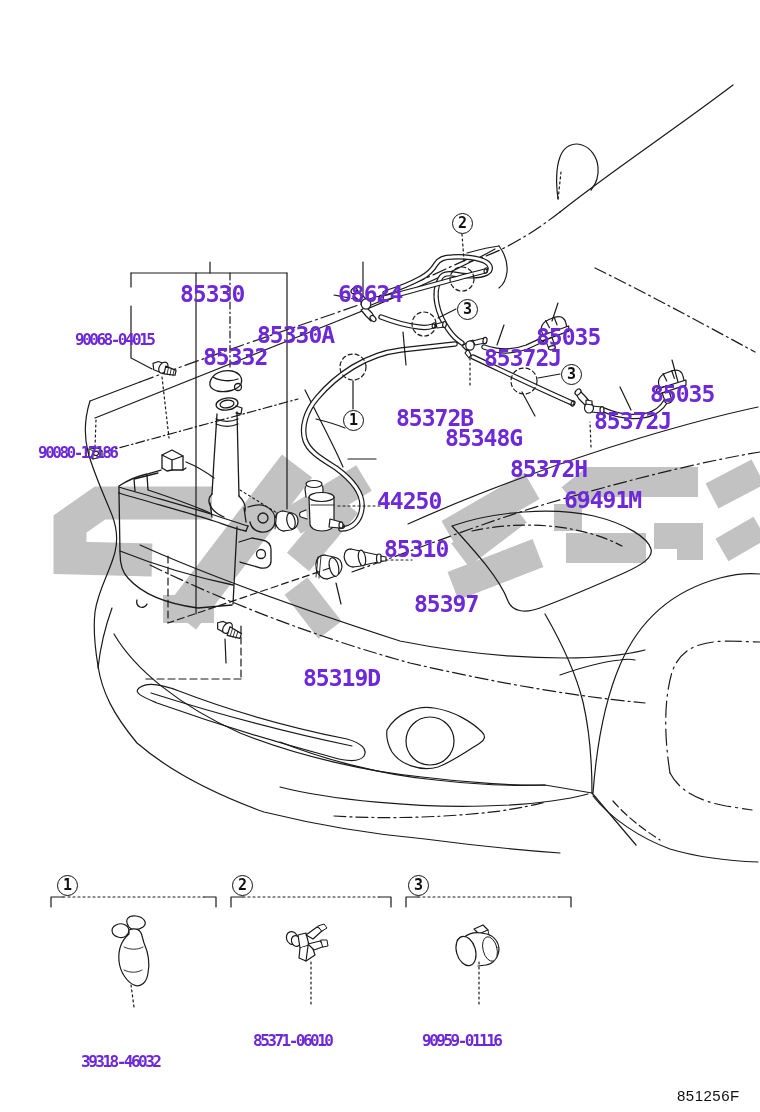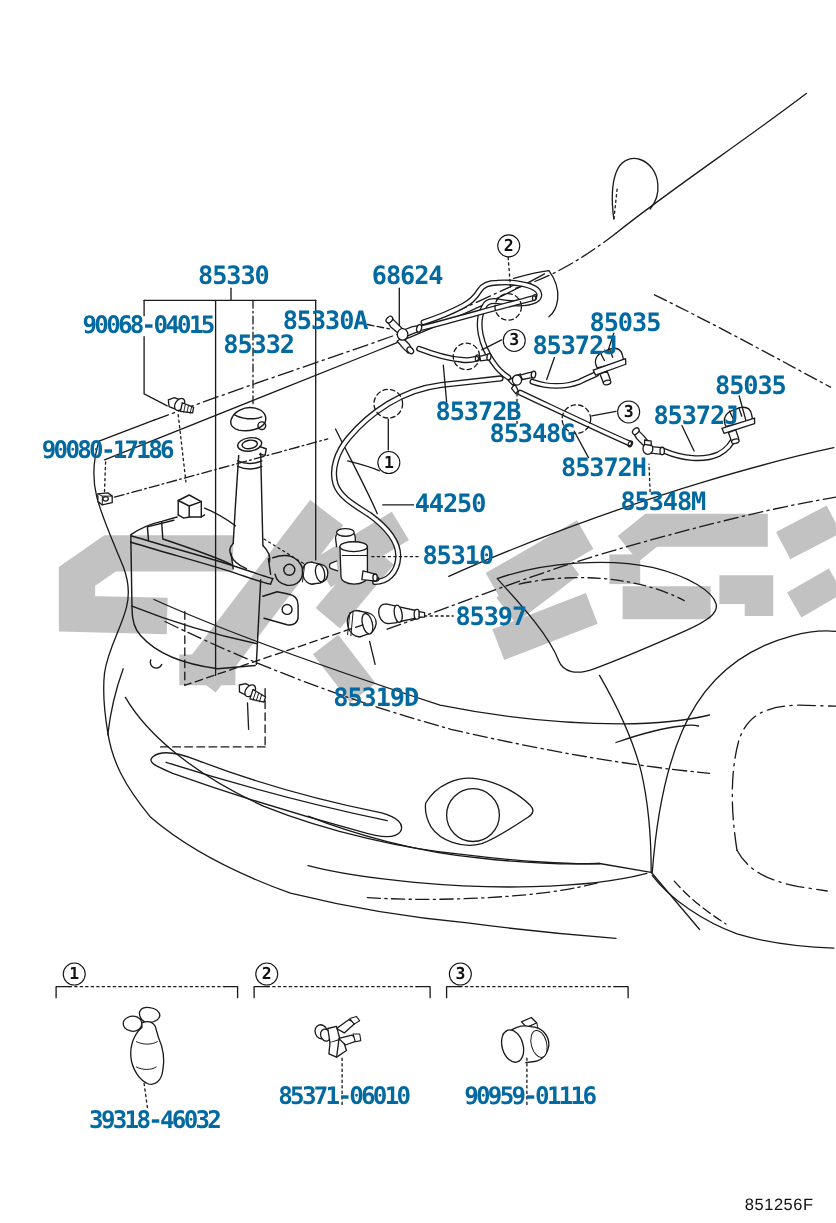--- a/index.html
+++ b/index.html
@@ -1,21 +1,21 @@
 <!DOCTYPE html>
 <html><head>
 <meta charset="utf-8">
 <style>
   html,body{margin:0;padding:0;background:#ffffff;}
   .stage{position:relative;width:760px;height:1112px;background:#ffffff;overflow:hidden;
          font-family:"DejaVu Sans Mono",monospace;}
   svg.art{position:absolute;left:0;top:0;}
-  .lbl{position:absolute;font:700 23px/23px "DejaVu Sans Mono",monospace;color:#0369a1;
-       letter-spacing:-1px;white-space:nowrap;}
-  .lbl.tight{font-size:22px;letter-spacing:-2.5px;}
+  .lbl{position:absolute;font:700 23px/23px "DejaVu Sans Mono",monospace;color:#6d28d9;
+       letter-spacing:-1px;white-space:nowrap;margin-top:43px;}
+  .lbl.tight{font-size:16px;letter-spacing:-2.5px;}
   .balloon{position:absolute;width:19px;height:19px;border:1.6px solid #111;border-radius:50%;
        background:#fff;color:#111;font:700 15px/19px "DejaVu Sans Mono",monospace;text-align:center;}
   .docnum{position:absolute;font:400 15px/15px "Liberation Sans",sans-serif;color:#111;letter-spacing:0.5px;text-align:right;}
 </style>
 </head>
 <body>
 
 <div class="stage">
 
 <svg class="art" width="760" height="1112" viewBox="0 0 760 1112">
@@ -393,21 +393,21 @@
 <div class="lbl" style="left:257px;top:281px">85330A</div>
 <div class="lbl" style="left:203px;top:303px">85332</div>
 <div class="lbl" style="left:338px;top:240px">68624</div>
 <div class="lbl" style="left:536px;top:283px">85035</div>
 <div class="lbl" style="left:484px;top:304px">85372J</div>
 <div class="lbl" style="left:396px;top:364px">85372B</div>
 <div class="lbl" style="left:445px;top:384px">85348G</div>
 <div class="lbl" style="left:650px;top:340px">85035</div>
 <div class="lbl" style="left:594px;top:367px">85372J</div>
 <div class="lbl" style="left:510px;top:415px">85372H</div>
-<div class="lbl" style="left:564px;top:446px">85348M</div>
+<div class="lbl" style="left:564px;top:446px">69491M</div>
 <div class="lbl" style="left:377px;top:447px">44250</div>
 <div class="lbl" style="left:384px;top:495px">85310</div>
 <div class="lbl tight" style="left:38px;top:398px">90080-17186</div>
 <div class="lbl" style="left:414px;top:550px">85397</div>
 <div class="lbl" style="left:303px;top:624px">85319D</div>
 
 <div class="balloon" style="left:452px;top:213px"><span>2</span></div>
 <div class="balloon" style="left:457px;top:299px"><span>3</span></div>
 <div class="balloon" style="left:561px;top:364px"><span>3</span></div>
 <div class="balloon" style="left:343px;top:410px"><span>1</span></div>

